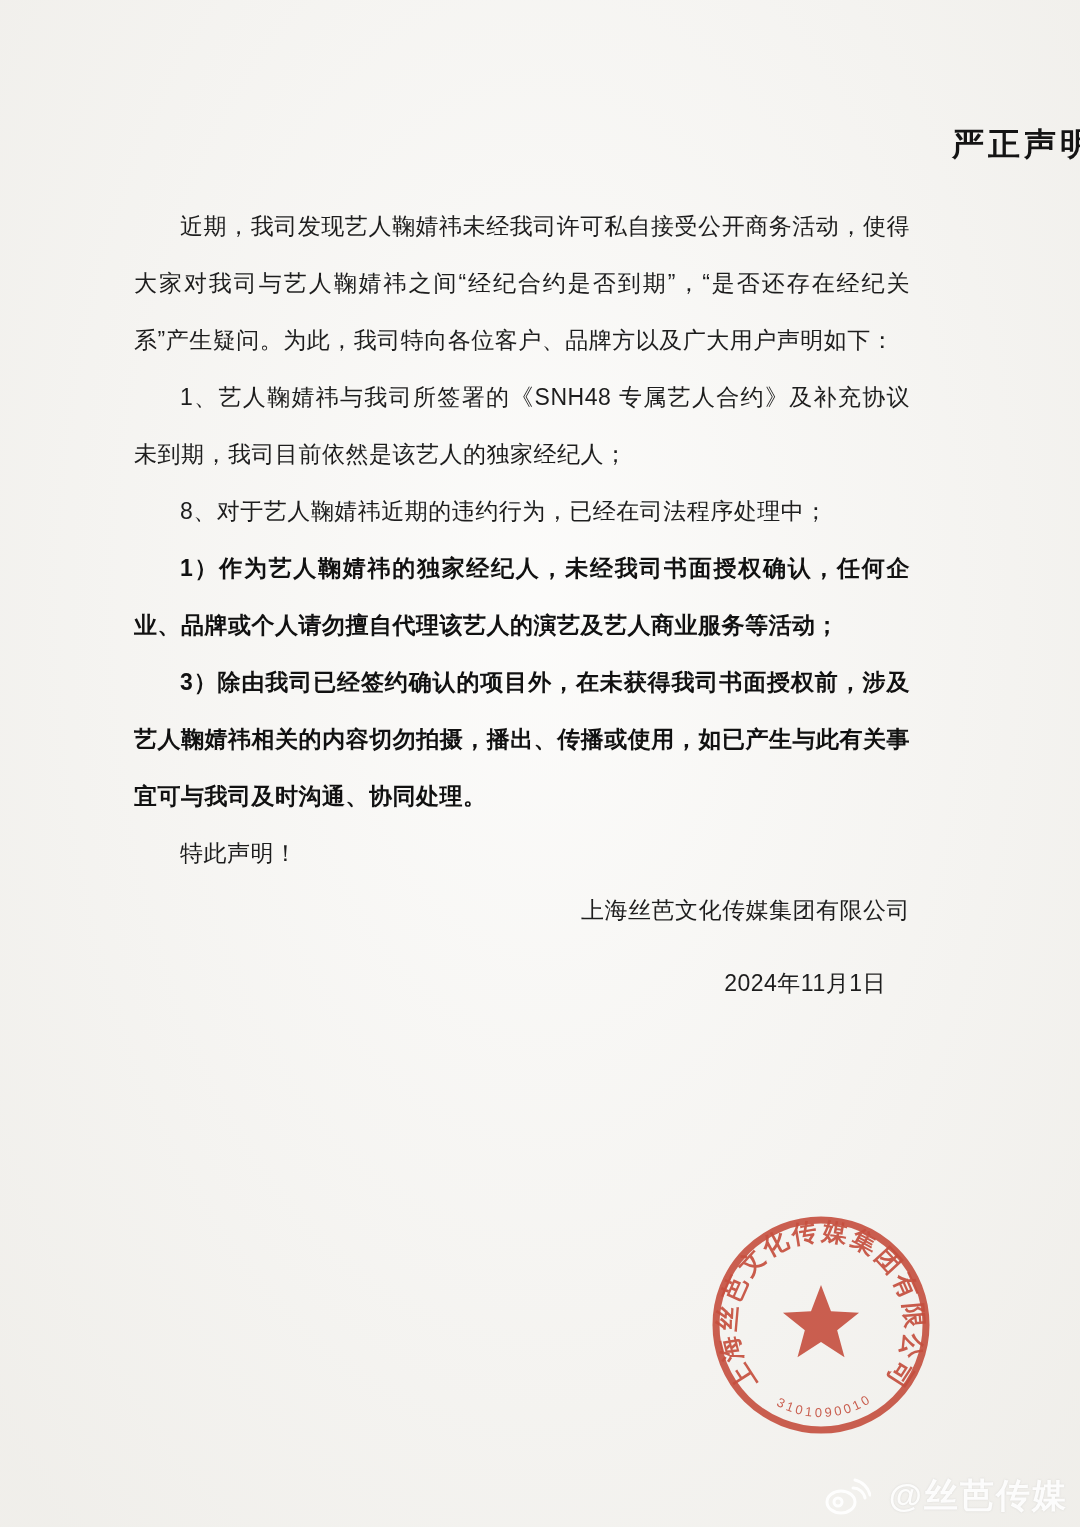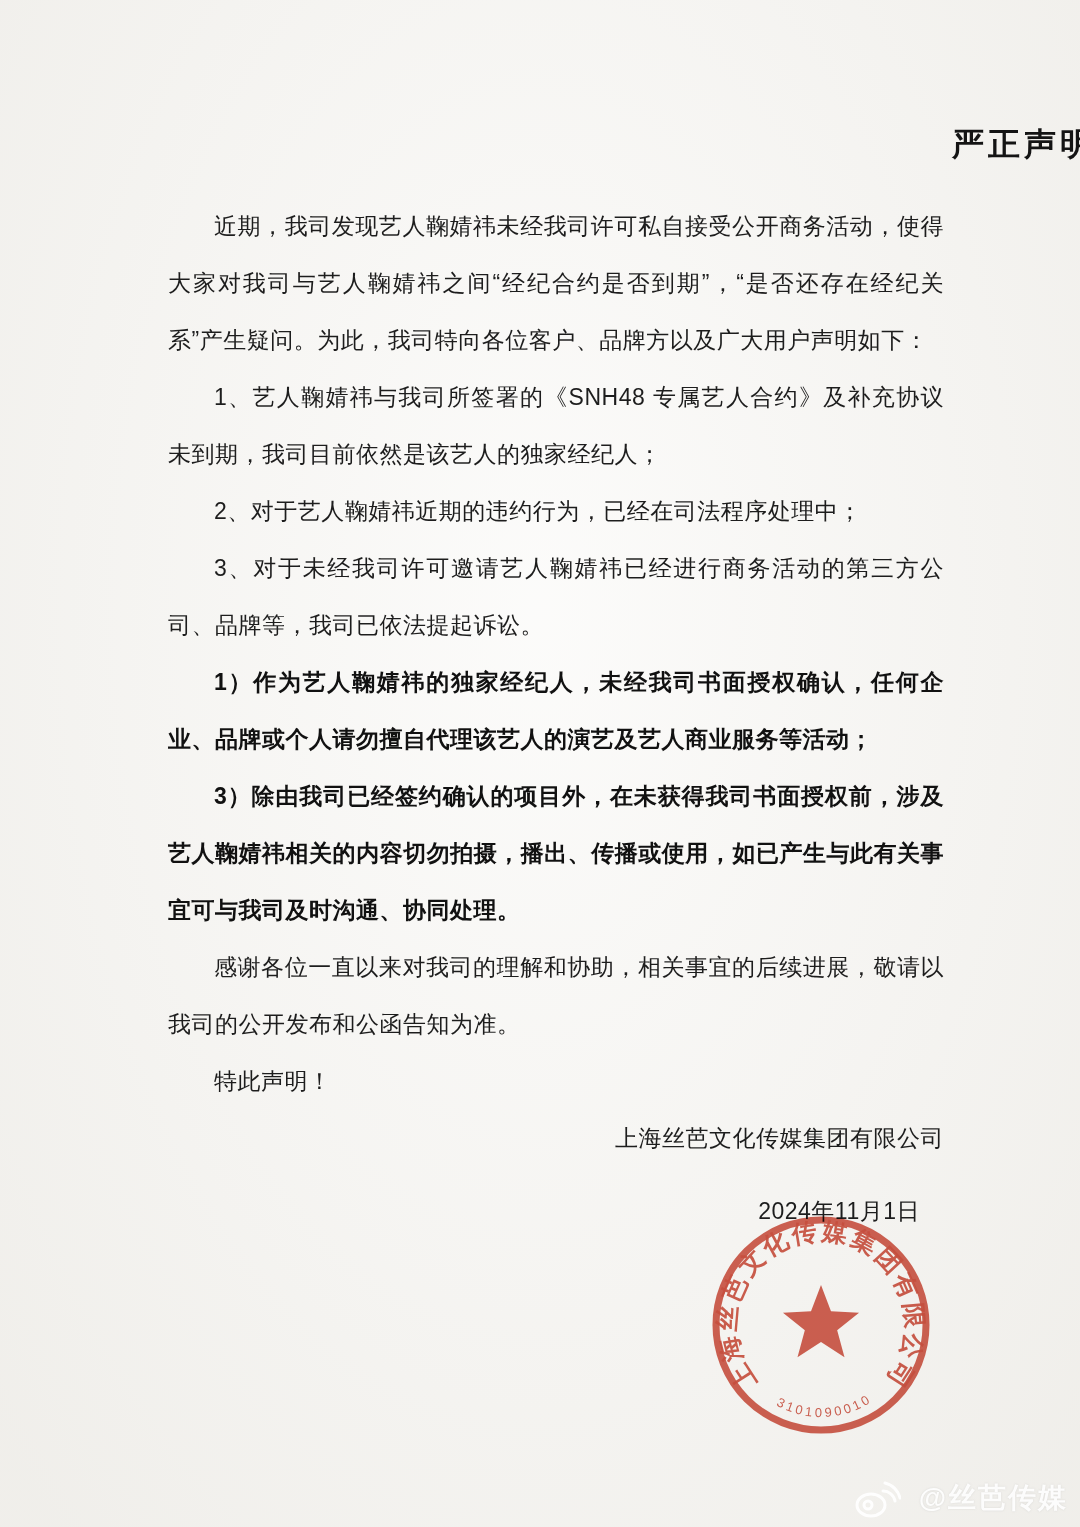--- a/index.html
+++ b/index.html
@@ -14,57 +14,55 @@
       radial-gradient(ellipse at 50% 40%, rgba(255,255,255,0.6), rgba(233,231,226,0.5) 95%),
       #f7f6f3;
   }
   .doc-title {
     position:absolute; top:123px; left:16px; width:100%;
     text-align:right; font-size:32px; font-weight:bold; letter-spacing:4px;
     color:#141414;
     font-family:Liberation Mono, monospace;
   }
   .doc-body {
-    position:absolute; top:198px; left:168px; width:776px;
+    position:absolute; top:198px; left:134px; width:776px;
     font-size:23px; line-height:57px; color:#1d1d1d;
     text-align:justify; letter-spacing:0.5px; z-index:2;
   }
   .para { text-indent:2em; margin:0; }
   .para.bold { font-weight:bold; color:#111; }
   .sig-line { text-align:right; margin:0; }
   .date-line { text-align:right; margin:16px; padding-right:8px; }
   .seal {
     position:absolute; left:705px; top:1206px; width:232px; height:238px;
     z-index:3; mix-blend-mode:multiply; opacity:0.88;
   }
   .watermark {
     position:absolute; right:12px; bottom:8px; z-index:4;
-    display:flex; gap:18px;
+    display:flex; align-items:center; gap:18px;
     color:rgba(255,255,255,0.92);
-    font-size:28px; font-weight:bold; letter-spacing:2px;
+    font-size:34px; font-weight:bold; letter-spacing:2px;
     text-shadow:0 0 2px rgba(170,170,170,0.35);
   }
   .watermark svg { display:block; }
 </style>
 </head>
 <body>
 
 <div class="page">
 
   <div class="doc-title">严正声明</div>
 
   <div class="doc-body">
     <div id="para-list">
         <p class="para">近期，我司发现艺人鞠婧祎未经我司许可私自接受公开商务活动，使得大家对我司与艺人鞠婧祎之间“经纪合约是否到期”，“是否还存在经纪关系”产生疑问。为此，我司特向各位客户、品牌方以及广大用户声明如下：</p>
         <p class="para">1、艺人鞠婧祎与我司所签署的《SNH48 专属艺人合约》及补充协议未到期，我司目前依然是该艺人的独家经纪人；</p>
-        <p class="para">2、对于艺人鞠婧祎近期的违约行为，已经在司法程序处理中；</p>
-        <p class="para">3、对于未经我司许可邀请艺人鞠婧祎已经进行商务活动的第三方公司、品牌等，我司已依法提起诉讼。</p>
+        <p class="para">8、对于艺人鞠婧祎近期的违约行为，已经在司法程序处理中；</p>
         <p class="para bold">1）作为艺人鞠婧祎的独家经纪人，未经我司书面授权确认，任何企业、品牌或个人请勿擅自代理该艺人的演艺及艺人商业服务等活动；</p>
         <p class="para bold">3）除由我司已经签约确认的项目外，在未获得我司书面授权前，涉及艺人鞠婧祎相关的内容切勿拍摄，播出、传播或使用，如已产生与此有关事宜可与我司及时沟通、协同处理。</p>
-        <p class="para">感谢各位一直以来对我司的理解和协助，相关事宜的后续进展，敬请以我司的公开发布和公函告知为准。</p>
         <p class="para">特此声明！</p>
       </div>
     <p class="sig-line">上海丝芭文化传媒集团有限公司</p>
     <p class="date-line">2024年11月1日</p>
   </div>
 
   <svg class="seal" viewBox="-116 -119 232 238" xmlns="http://www.w3.org/2000/svg">
 
     <circle cx="0" cy="0" r="105" fill="none" stroke="#c83a27" stroke-width="7" opacity="0.9"></circle>
 

